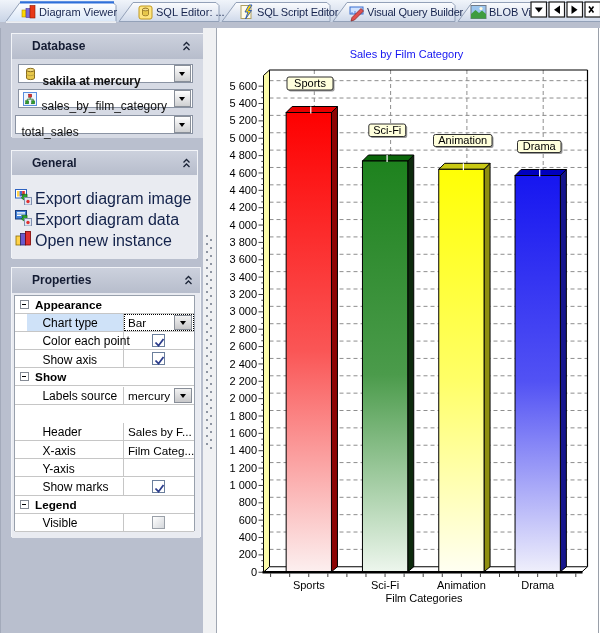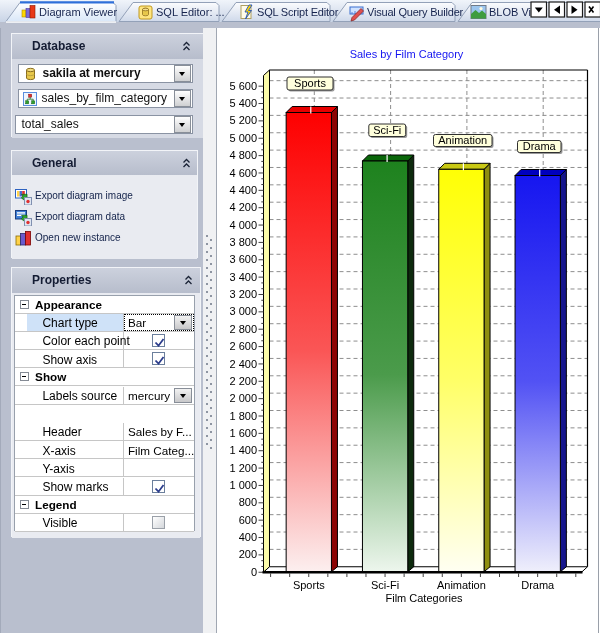--- a/index.html
+++ b/index.html
@@ -4,26 +4,26 @@
 * { margin:0; padding:0; box-sizing:border-box; }
 html,body { width:600px; height:633px; overflow:hidden; }
 body { font-family:"Liberation Sans",sans-serif; position:relative; background:#fff; }
 #sidebar { position:absolute; left:0; top:28px; width:203px; height:605px; background:#b9bfce; border-left:1px solid #a3aaba; }
 .card { position:absolute; border:1px solid #f2f4f8; background:#c3c8d5; }
 .chead { position:absolute; left:0; top:0; width:100%;
   background:linear-gradient(#ccd1dd,#b7bdcc); color:#141c33; font-weight:bold; font-size:12px;
   padding-left:20px; }
 .cbody { position:absolute; left:0; width:100%; }
 .fld { position:absolute; height:19px; background:#fff; border:1px solid #8a93a3; }
-.ftxt { position:absolute; top:0; line-height:17px; font-size:12px; color:#111; white-space:nowrap; }
+.ftxt { position:absolute; top:8px; line-height:17px; font-size:12px; color:#111; white-space:nowrap; }
 .ddb { position:absolute; width:17px; background:linear-gradient(#fefefe,#cfd0d2); border:1px solid #888e98; }
 .ddb::after { content:""; position:absolute; left:50%; top:50%; margin:-1.5px 0 0 -3.5px;
   border:3.5px solid transparent; border-top:4px solid #000; }
 .gitem { position:absolute; left:3px; width:180px; height:17px; }
-.gtxt { position:absolute; left:20px; top:2px; font-size:10px; color:#13224a; white-space:nowrap; }
+.gtxt { position:absolute; left:20px; top:2px; font-size:16px; color:#13224a; white-space:nowrap; }
 #pgrid { position:absolute; background:#fff; border:1px solid #98a0ac;padding-left:6px; }
 .prow { position:absolute; left:0; width:100%; border-bottom:1px solid #c6c6c6; background:#fff; }
 .pminus { position:absolute; left:4.5px; top:4px; width:9px; height:9px; border:1px solid #848a94; background:#fff; }
 .pminus span { position:absolute; left:1.5px; top:3px; width:4px; height:1px; background:#000; }
 .pglabel { position:absolute; left:20px; top:2px; font-weight:bold; font-size:11.7px; color:#000; }
 .plab { position:absolute; left:12.3px; top:0; width:96.6px; height:100%; border-right:1px solid #c6c6c6; }
 .plab span { position:absolute; left:15px; top:2.5px; font-size:12px; color:#000; white-space:nowrap; }
 .pval { position:absolute; left:108.9px; top:0; right:0; height:100%; }
 .pvt { position:absolute; left:4px; top:2.5px; font-size:11.7px; color:#000; white-space:nowrap; }
 .pfoc { left:0; right:0; top:0; bottom:0; padding:2.5px 0 0 4px; outline:1px dotted #000; outline-offset:-1px; }

